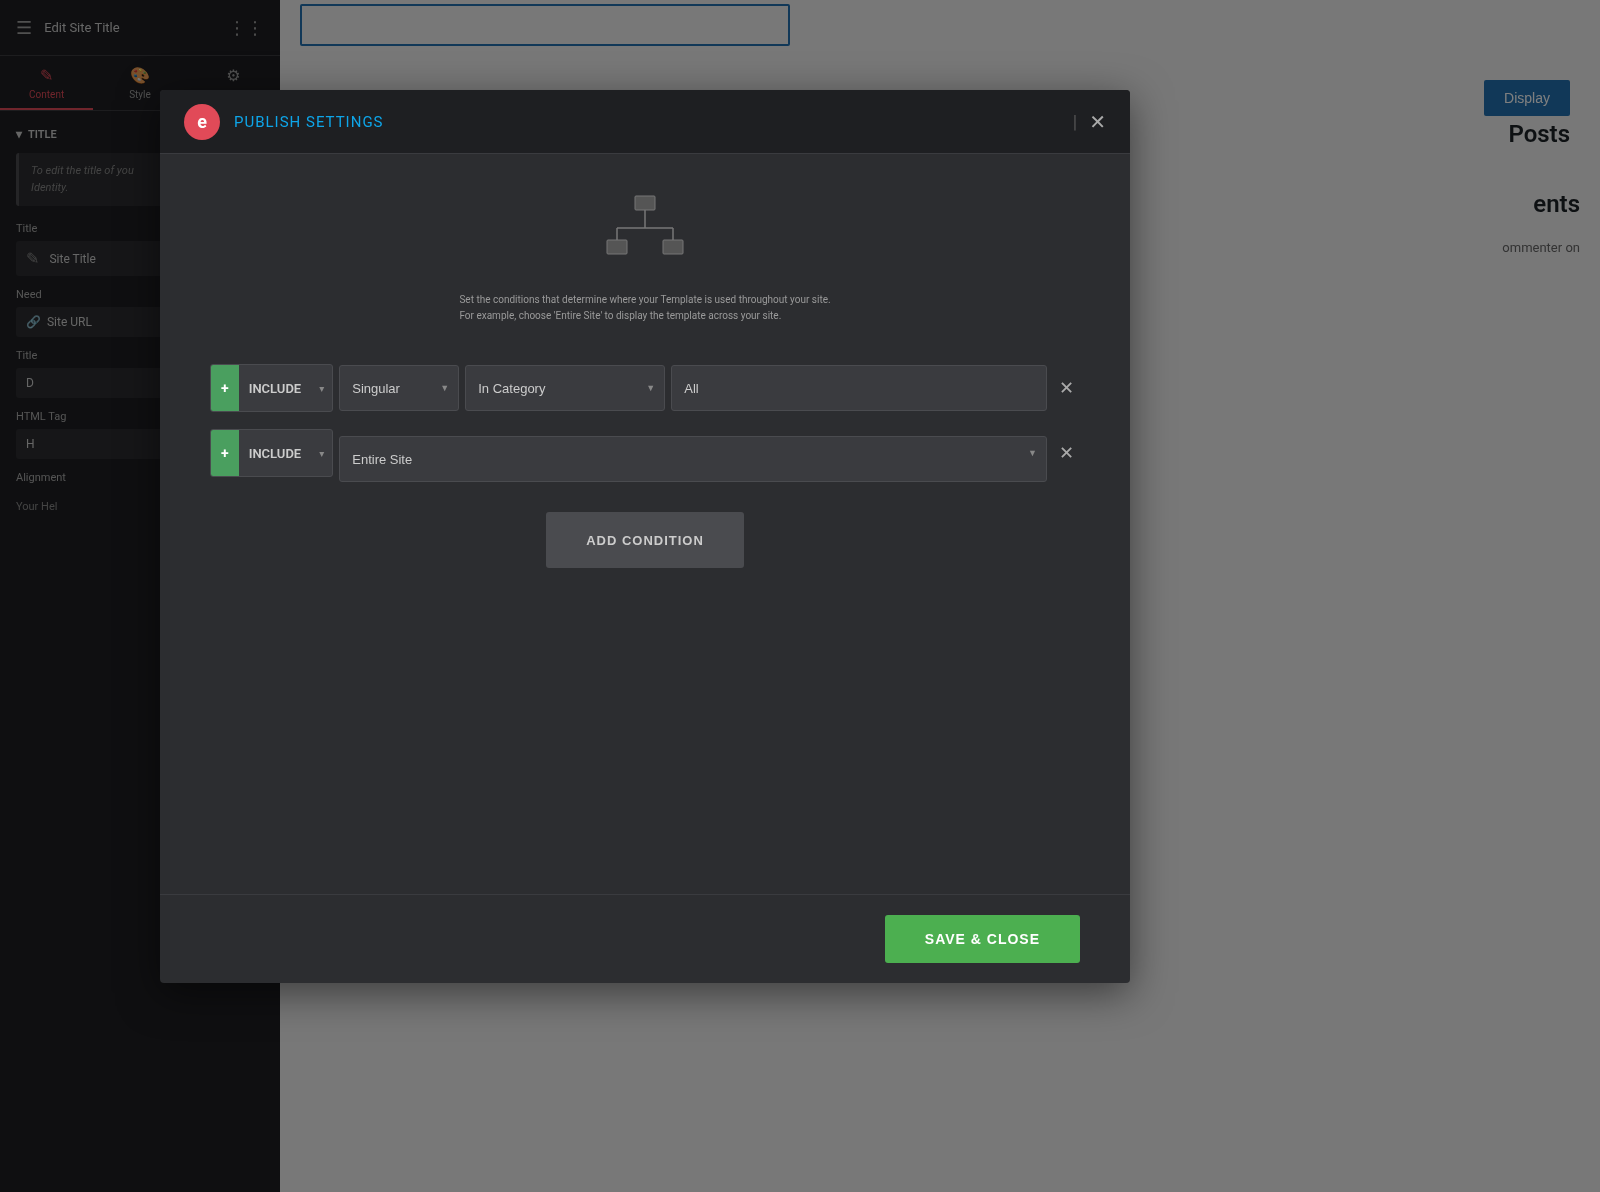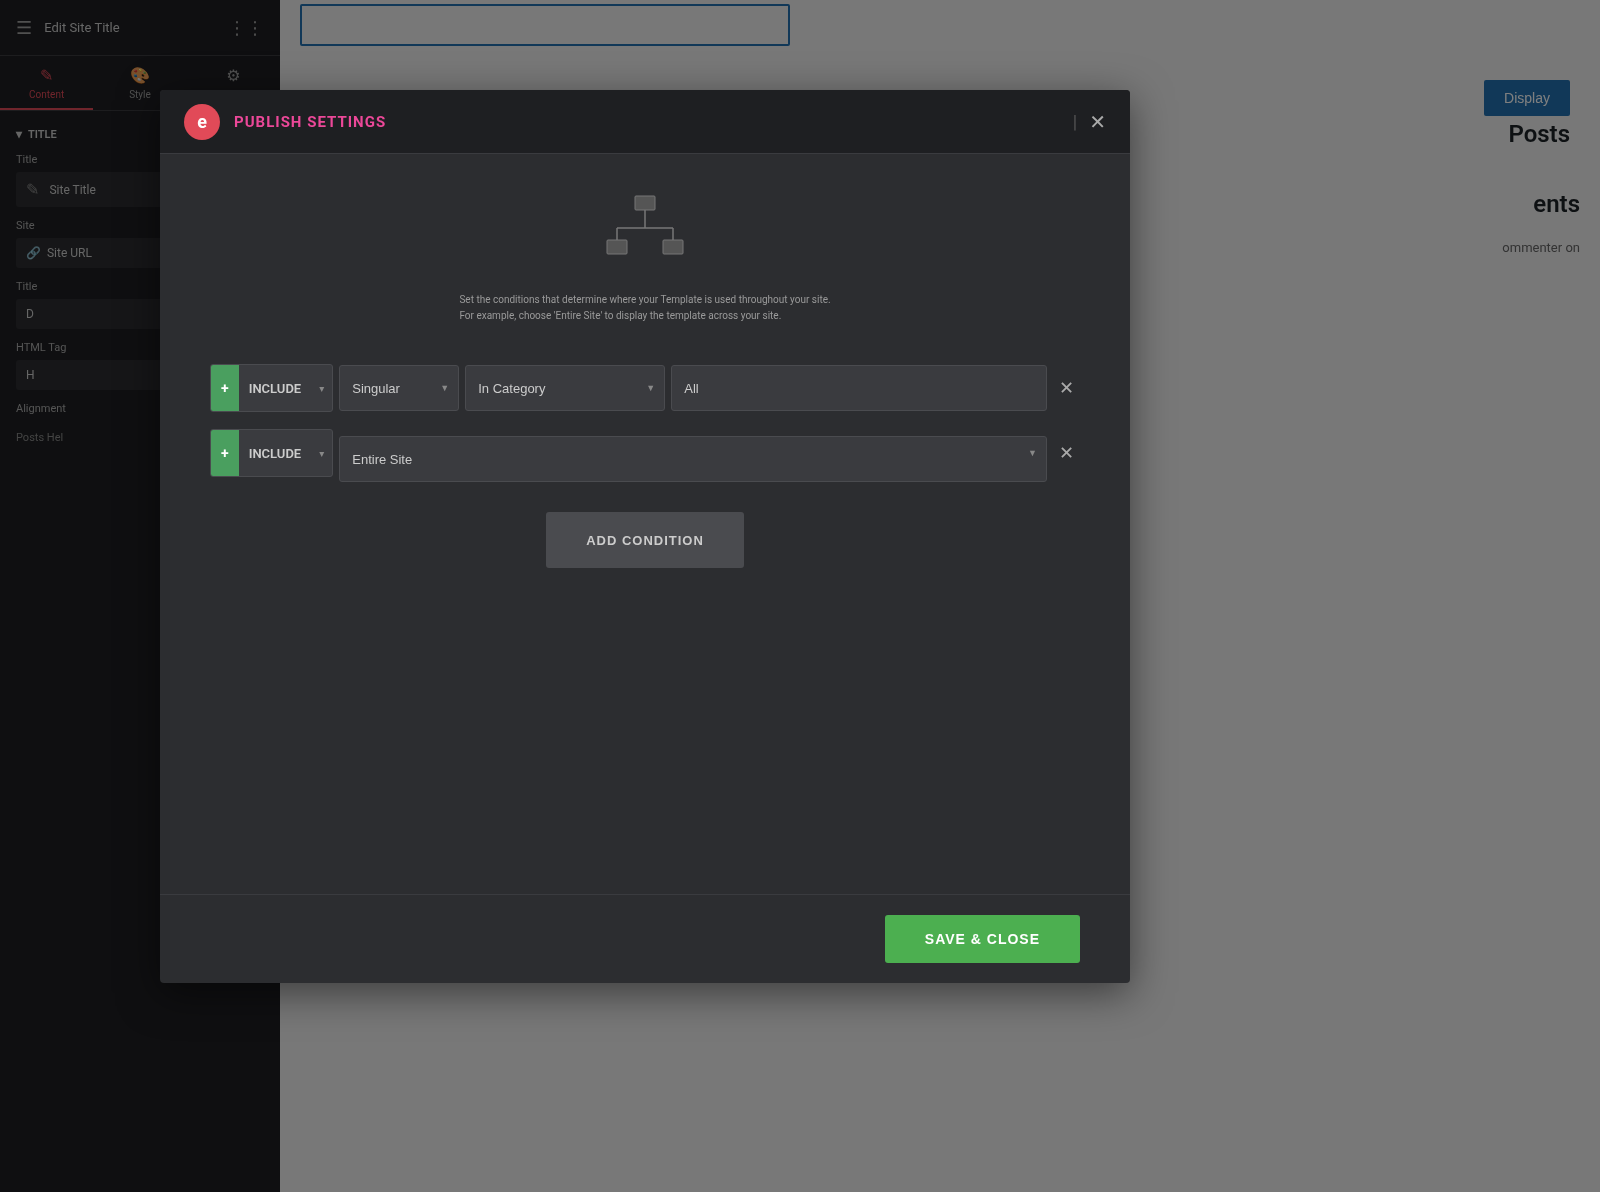--- a/index.html
+++ b/index.html
@@ -272,23 +272,23 @@
       border-radius: 50%;
       display: flex;
       align-items: center;
       justify-content: center;
       color: white;
       font-size: 18px;
       font-weight: 700;
     }
 
     .dialog-title {
-      color: #ec4899;
+      color: #0ea5e9;
       font-size: 15px;
-      font-weight: 700;
+      font-weight: 400;
       letter-spacing: 1px;
       text-transform: uppercase;
     }
 
     .dialog-divider {
       color: #555;
       font-size: 18px;
     }
 
     .dialog-close {
@@ -509,46 +509,54 @@
       </div>
       <div class="sidebar-tab">
         <span class="tab-icon">⚙</span>
         <span>Advanced</span>
       </div>
     </div>
 
     <div class="sidebar-content">
       <div class="section-title">Title</div>
 
+      <div class="hint-text">
+        <p>
+          <span>To edit the title of you</span>
+        </p>
+        <p>
+          <span>Identity.</span>
+        </p>
+      </div>
 
       <div class="field-label">Title</div>
       <div class="field-row">
         <span class="pencil-icon">✎</span>
         <span class="field-value">Site Title</span>
       </div>
 
-      <div class="field-label">Site</div>
+      <div class="field-label">Need</div>
       <div class="field-row">
         <span class="link-icon">🔗</span>
         <span class="field-value">Site URL</span>
       </div>
 
       <div class="field-label">Title</div>
       <div class="field-row">
         <span class="field-value">D</span>
       </div>
 
       <div class="field-label">HTML Tag</div>
       <div class="field-row">
         <span class="field-value">H</span>
       </div>
 
       <div class="field-label">Alignment</div>
 
-      <div class="need-help">Posts Hel</div>
+      <div class="need-help">Your Hel</div>
     </div>
   </div>
 
   <div class="main-content">
     <div style="padding: 10px 20px; background: #f0f0f1; height: 50px; display: flex; align-items: center;">
       <input type="text" class="wp-title-input" style="background: transparent; border: 2px solid rgb(34, 113, 177); color: rgb(29, 35, 39); padding: 6px 16px; font-size: 22px; width: 490px; outline: none;">
     </div>
 
     <div style="position: absolute; right: 30px; top: 80px;">
       <button class="search-button">Display</button>

